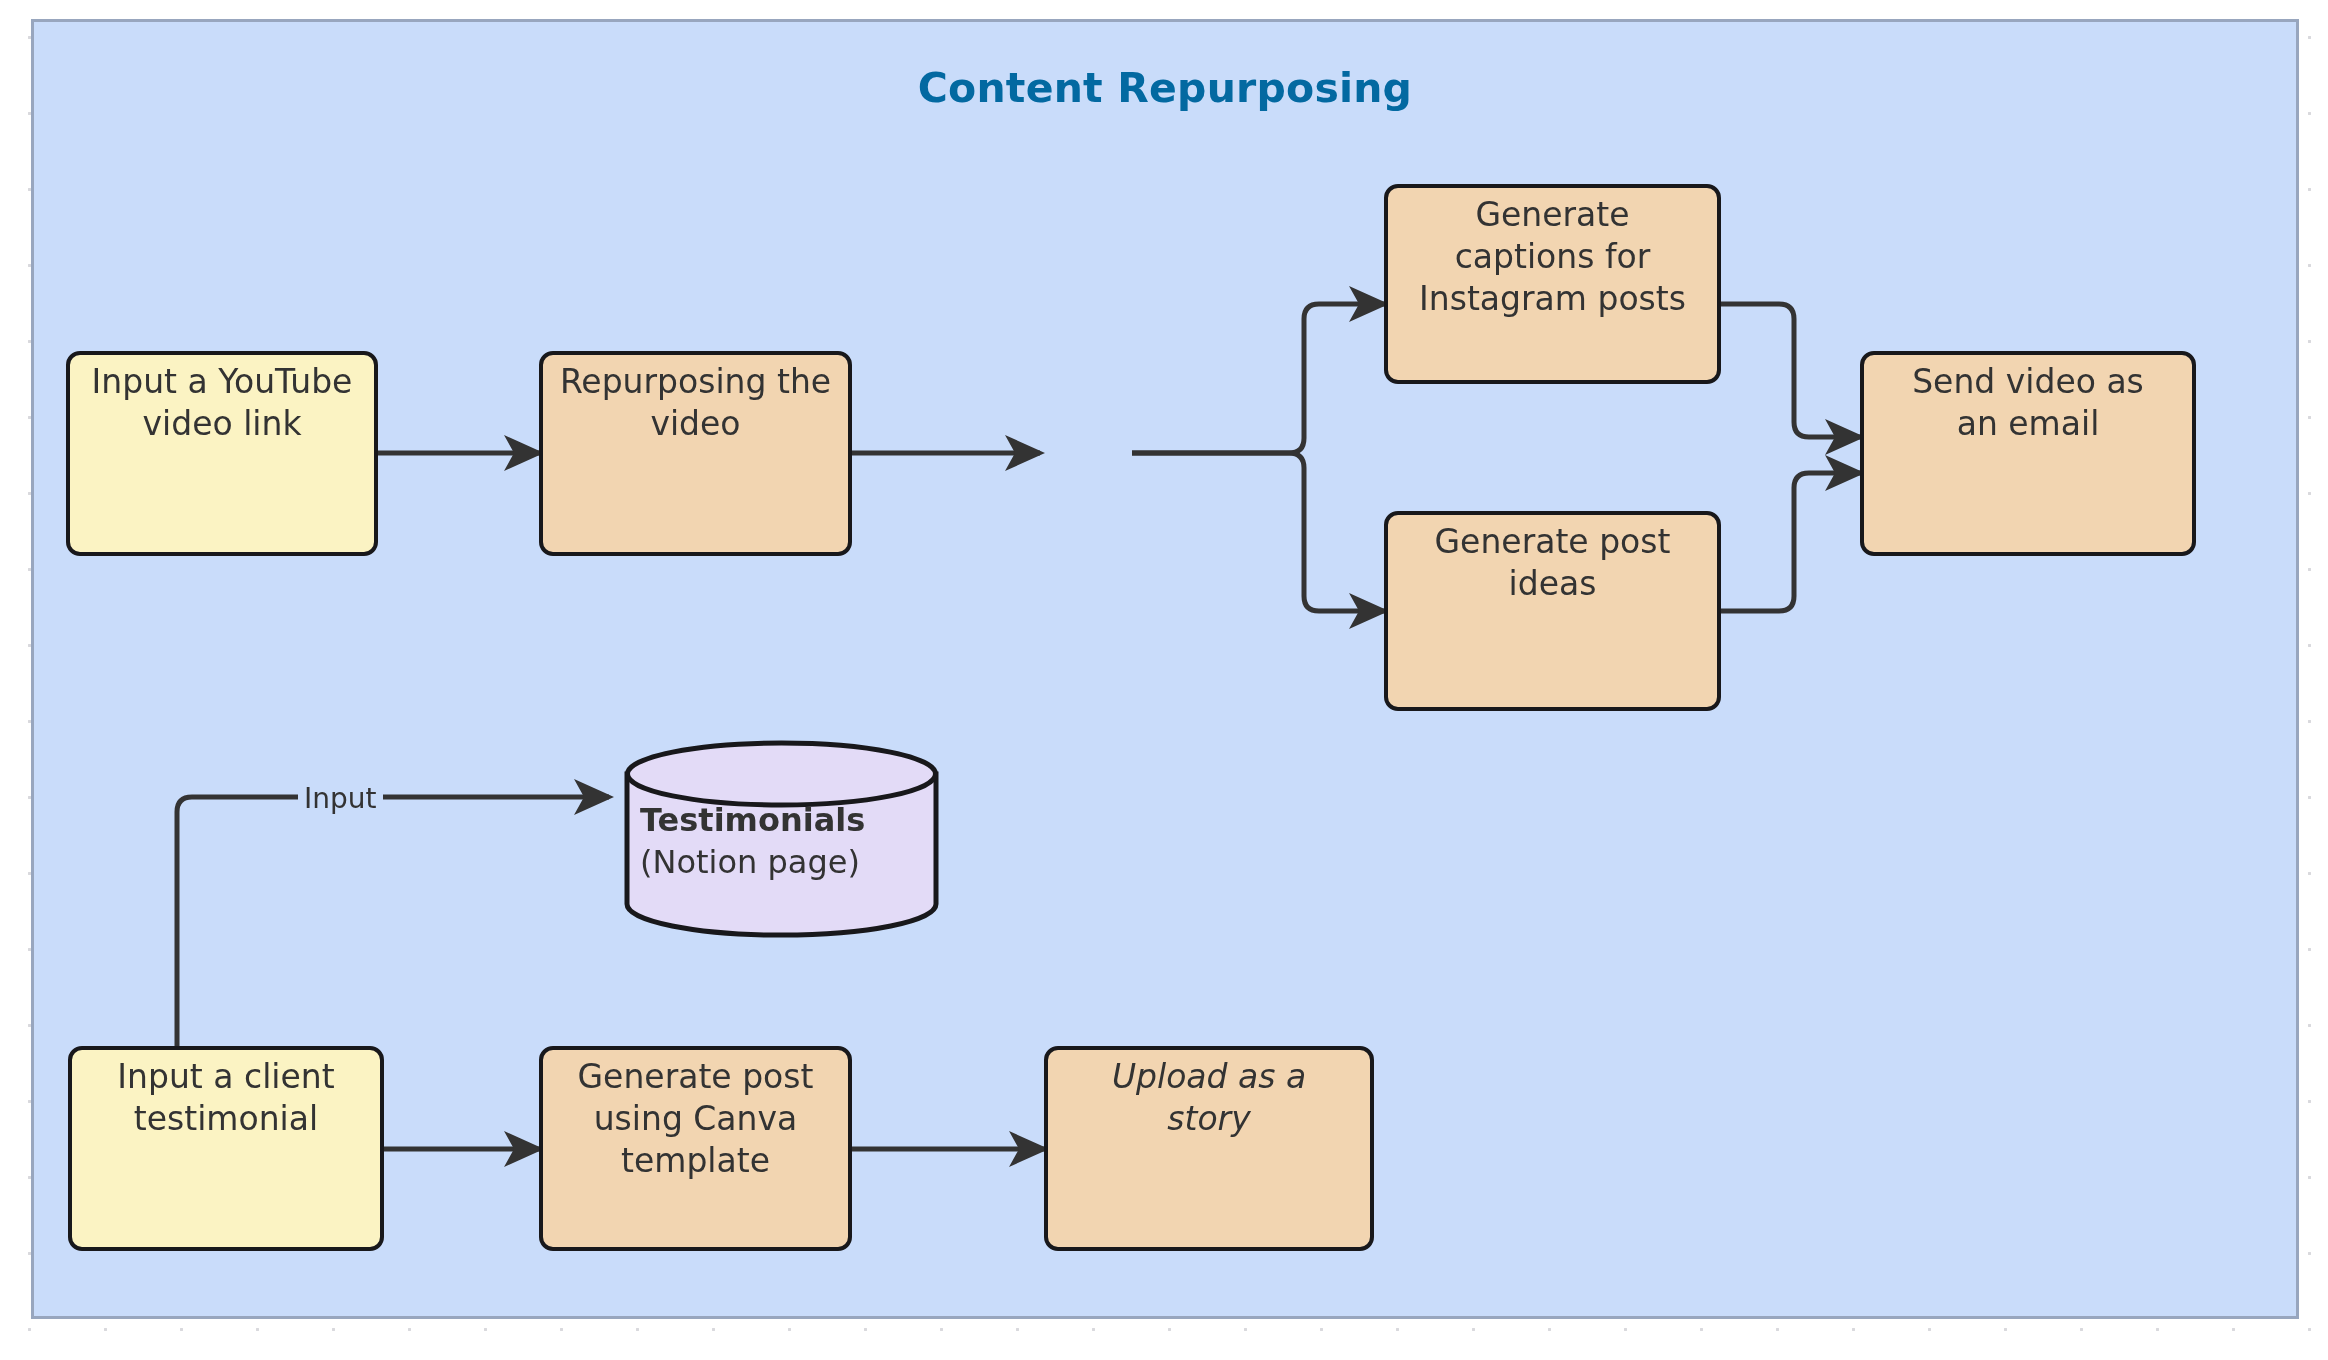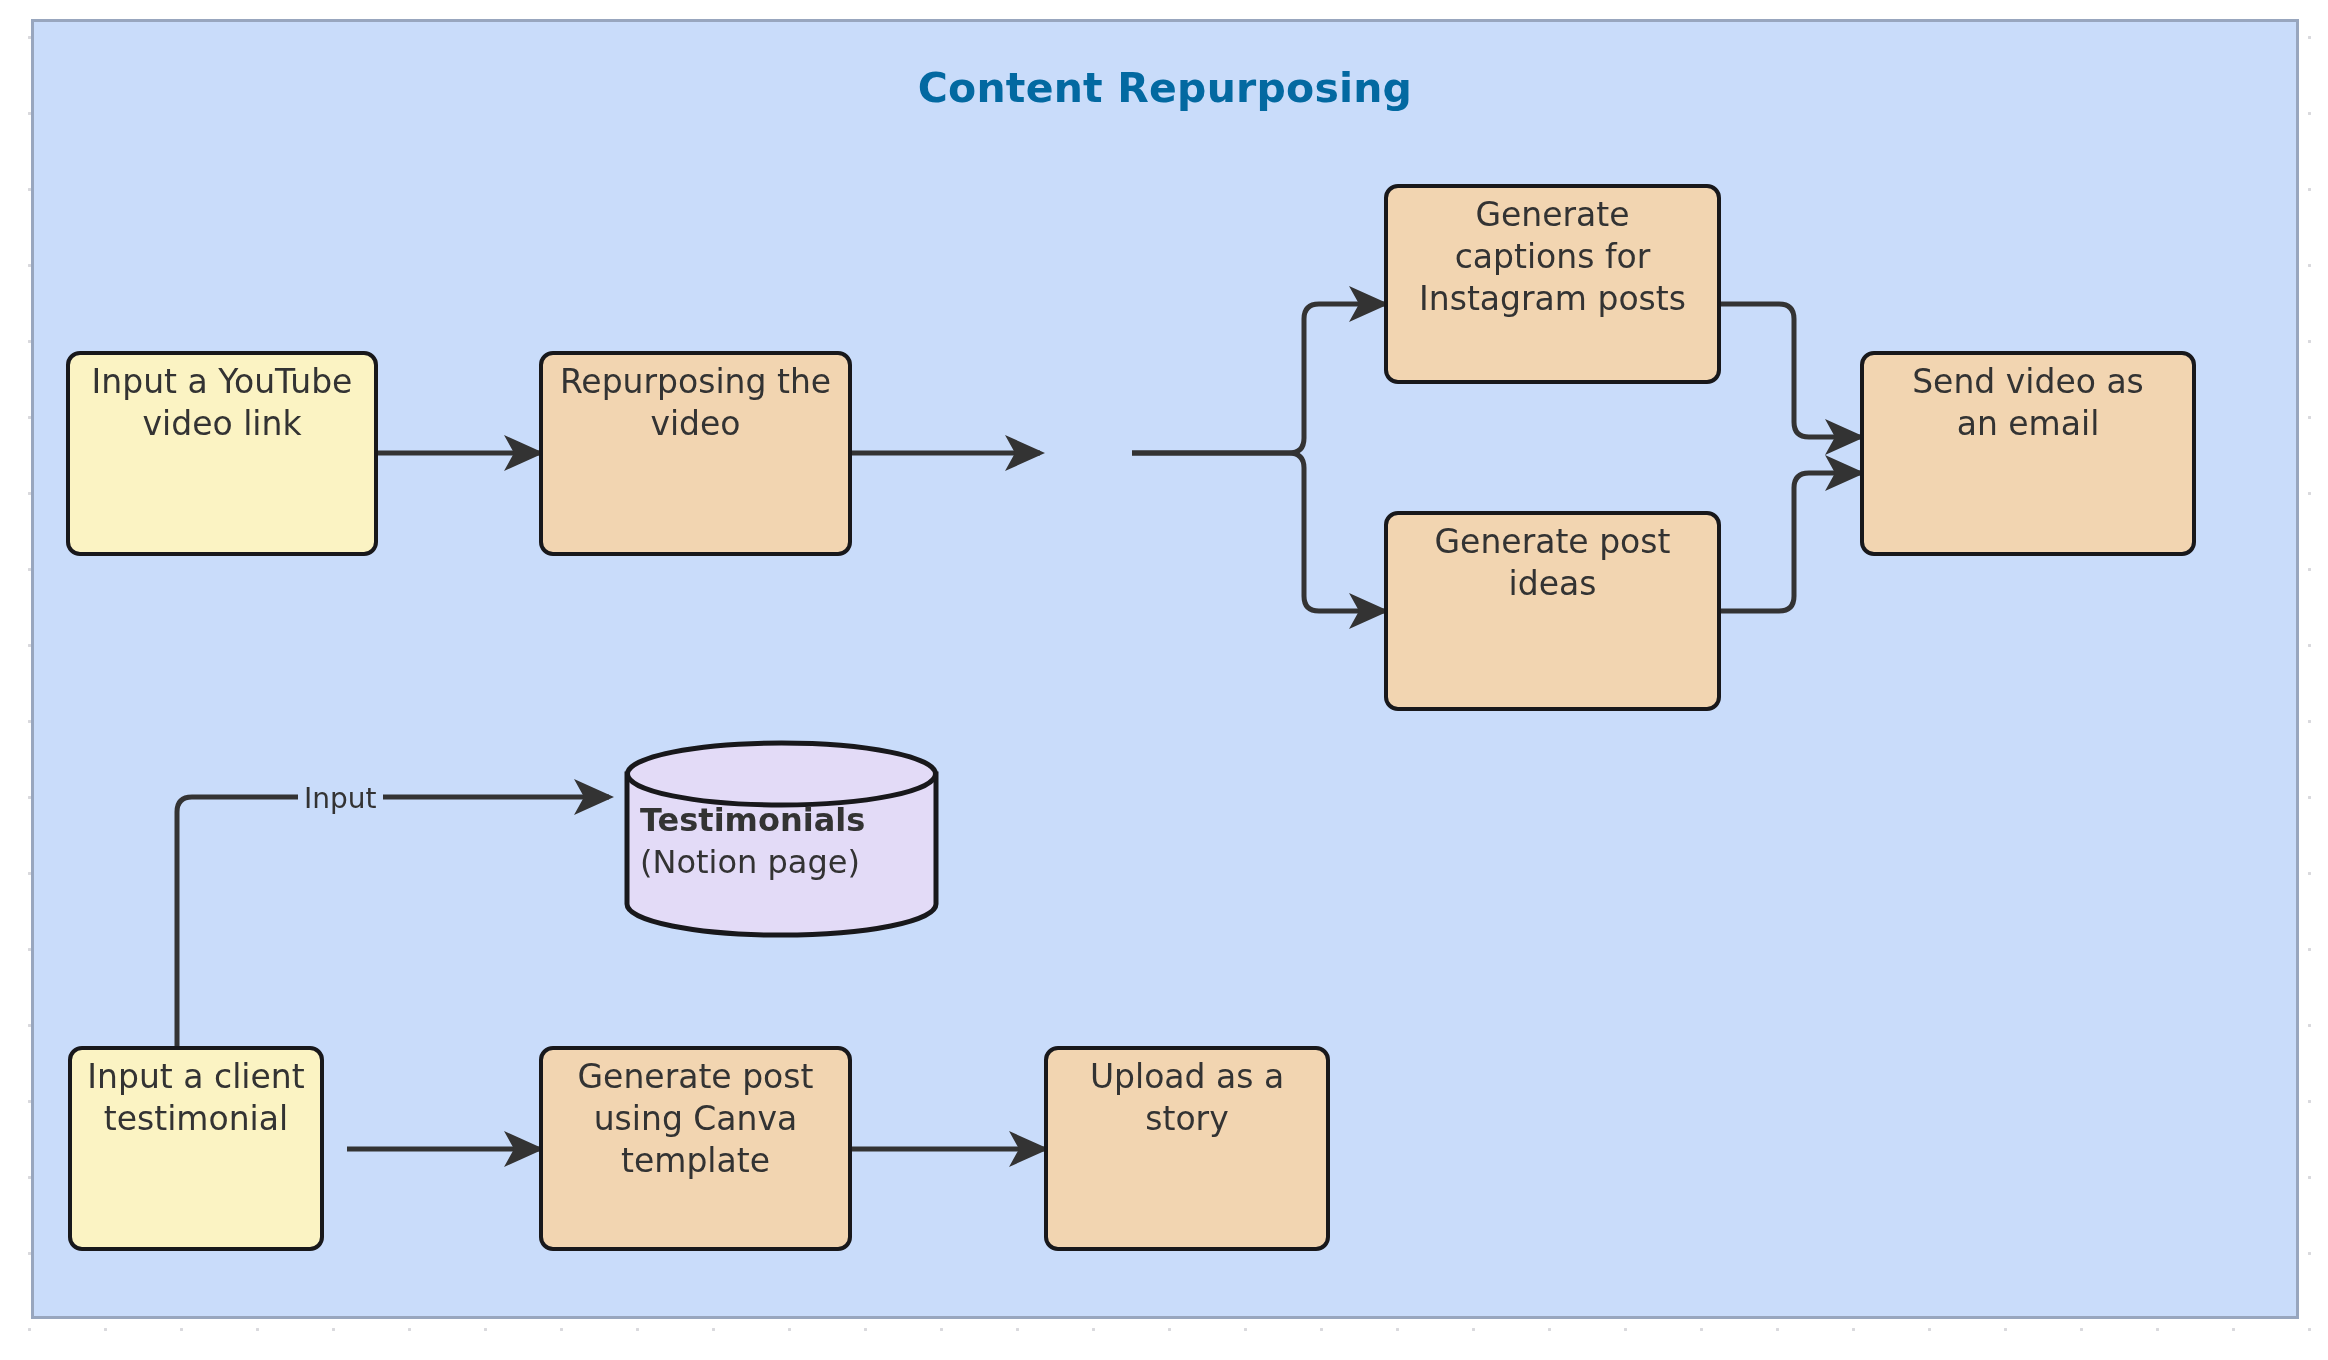--- a/index.html
+++ b/index.html
@@ -184,30 +184,30 @@
       <svg class="cyl-svg" width="315" height="198" viewBox="0 0 315 198">
         <path d="M3,34 L3,164 A 154,31 0 0 0 312,164 L312,34 Z" fill="#e3dbf7" stroke="#18181b" stroke-width="5"></path>
         <ellipse cx="157.5" cy="34" rx="154" ry="31" fill="#e3dbf7" stroke="#18181b" stroke-width="5"></ellipse>
       </svg>
       <div class="cyl-label">
         <span class="cyl-title">Testimonials</span>
         <span class="cyl-sub">(Notion page)</span>
       </div>
     </div>
 
-    <div class="node node-yellow" style="left:34px; top:1024px; width:256px; height:205px;">
+    <div class="node node-yellow" style="left:34px; top:1024px; width:316px; height:205px;">
       <span class="node-text">Input a client
 testimonial</span>
     </div>
 
     <div class="node node-orange" style="left:505px; top:1024px; width:313px; height:205px;">
       <span class="node-text">Generate post
 using Canva
 template</span>
     </div>
 
-    <div class="node node-orange" style="left:1010px; top:1024px; width:286px; height:205px;">
+    <div class="node node-orange" style="left:1010px; top:1024px; width:330px; height:205px;font-style:italic;">
       <span class="node-text">Upload as a
 story</span>
     </div>
 
   </div>
 </div>
 
 </body></html>

